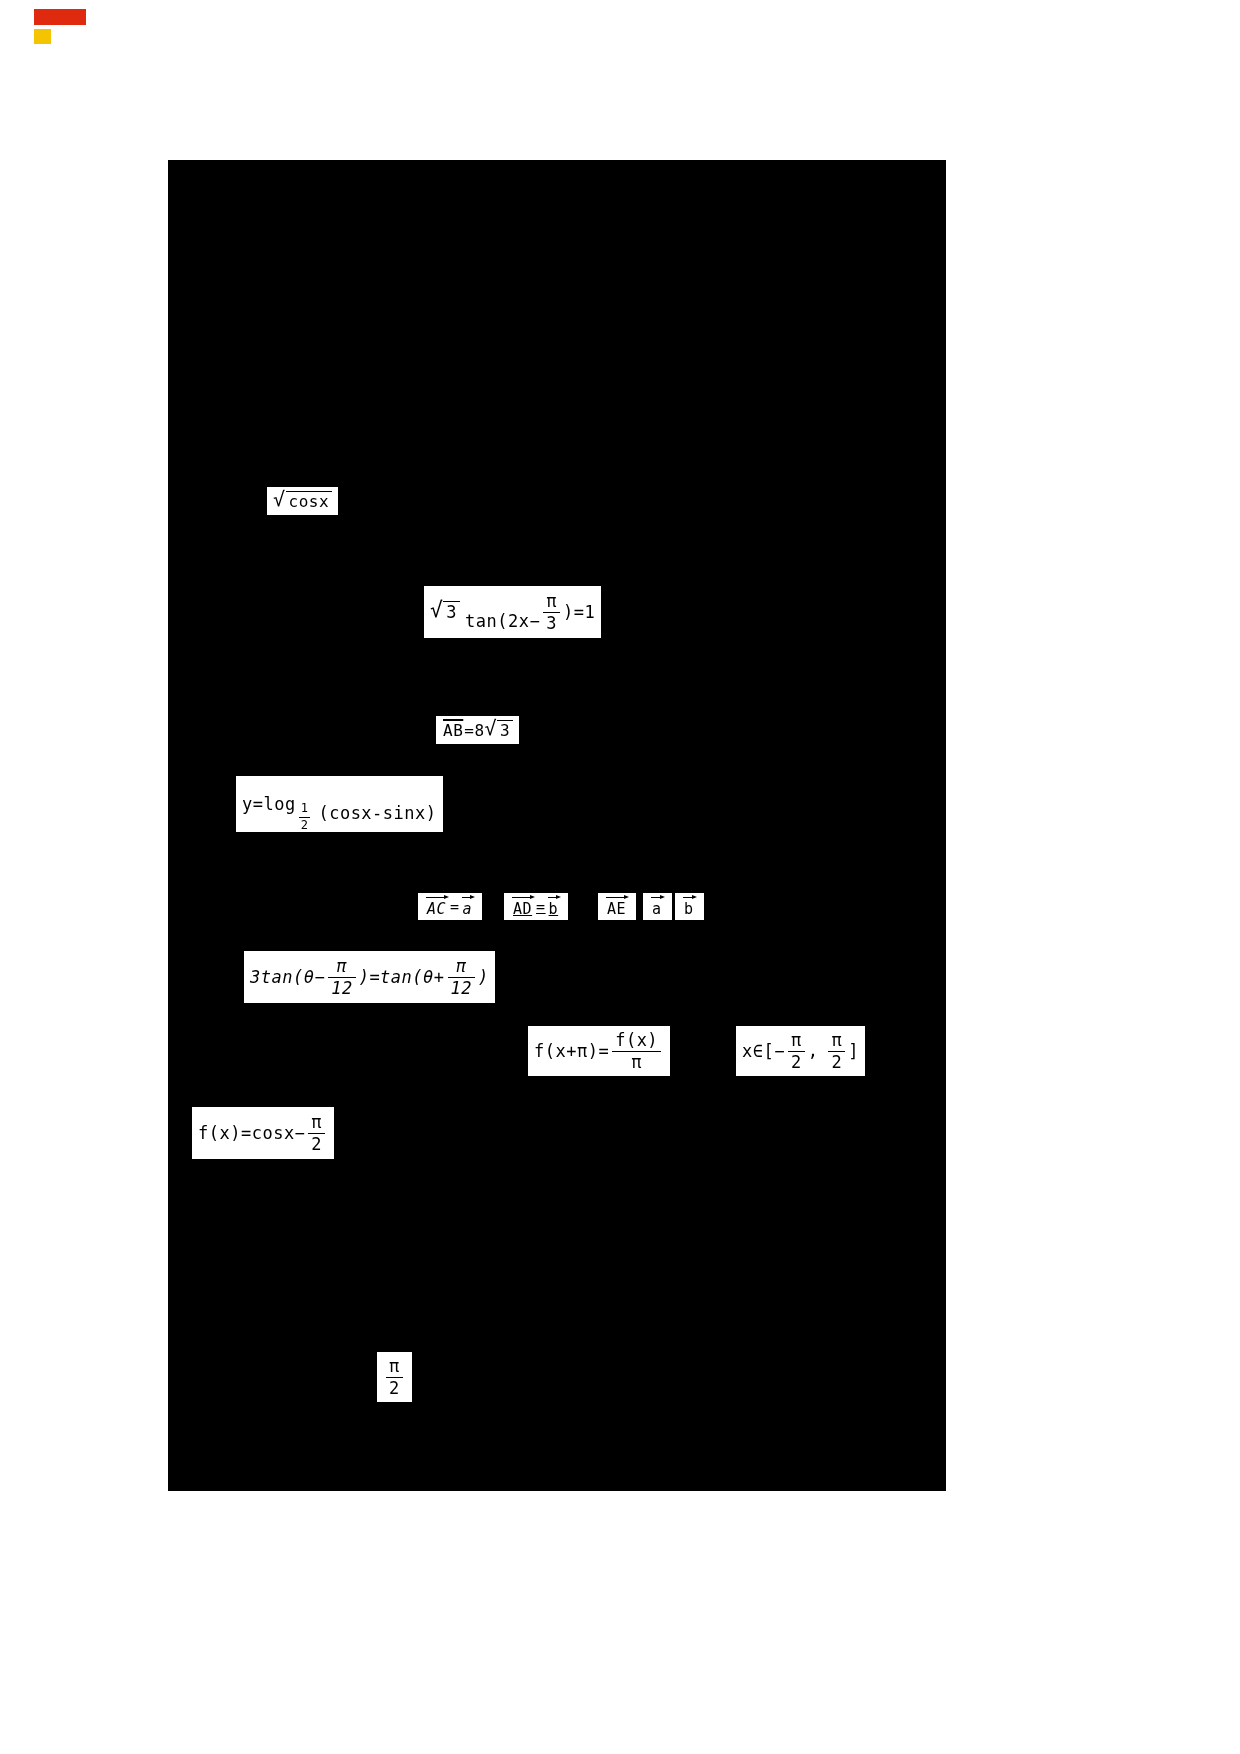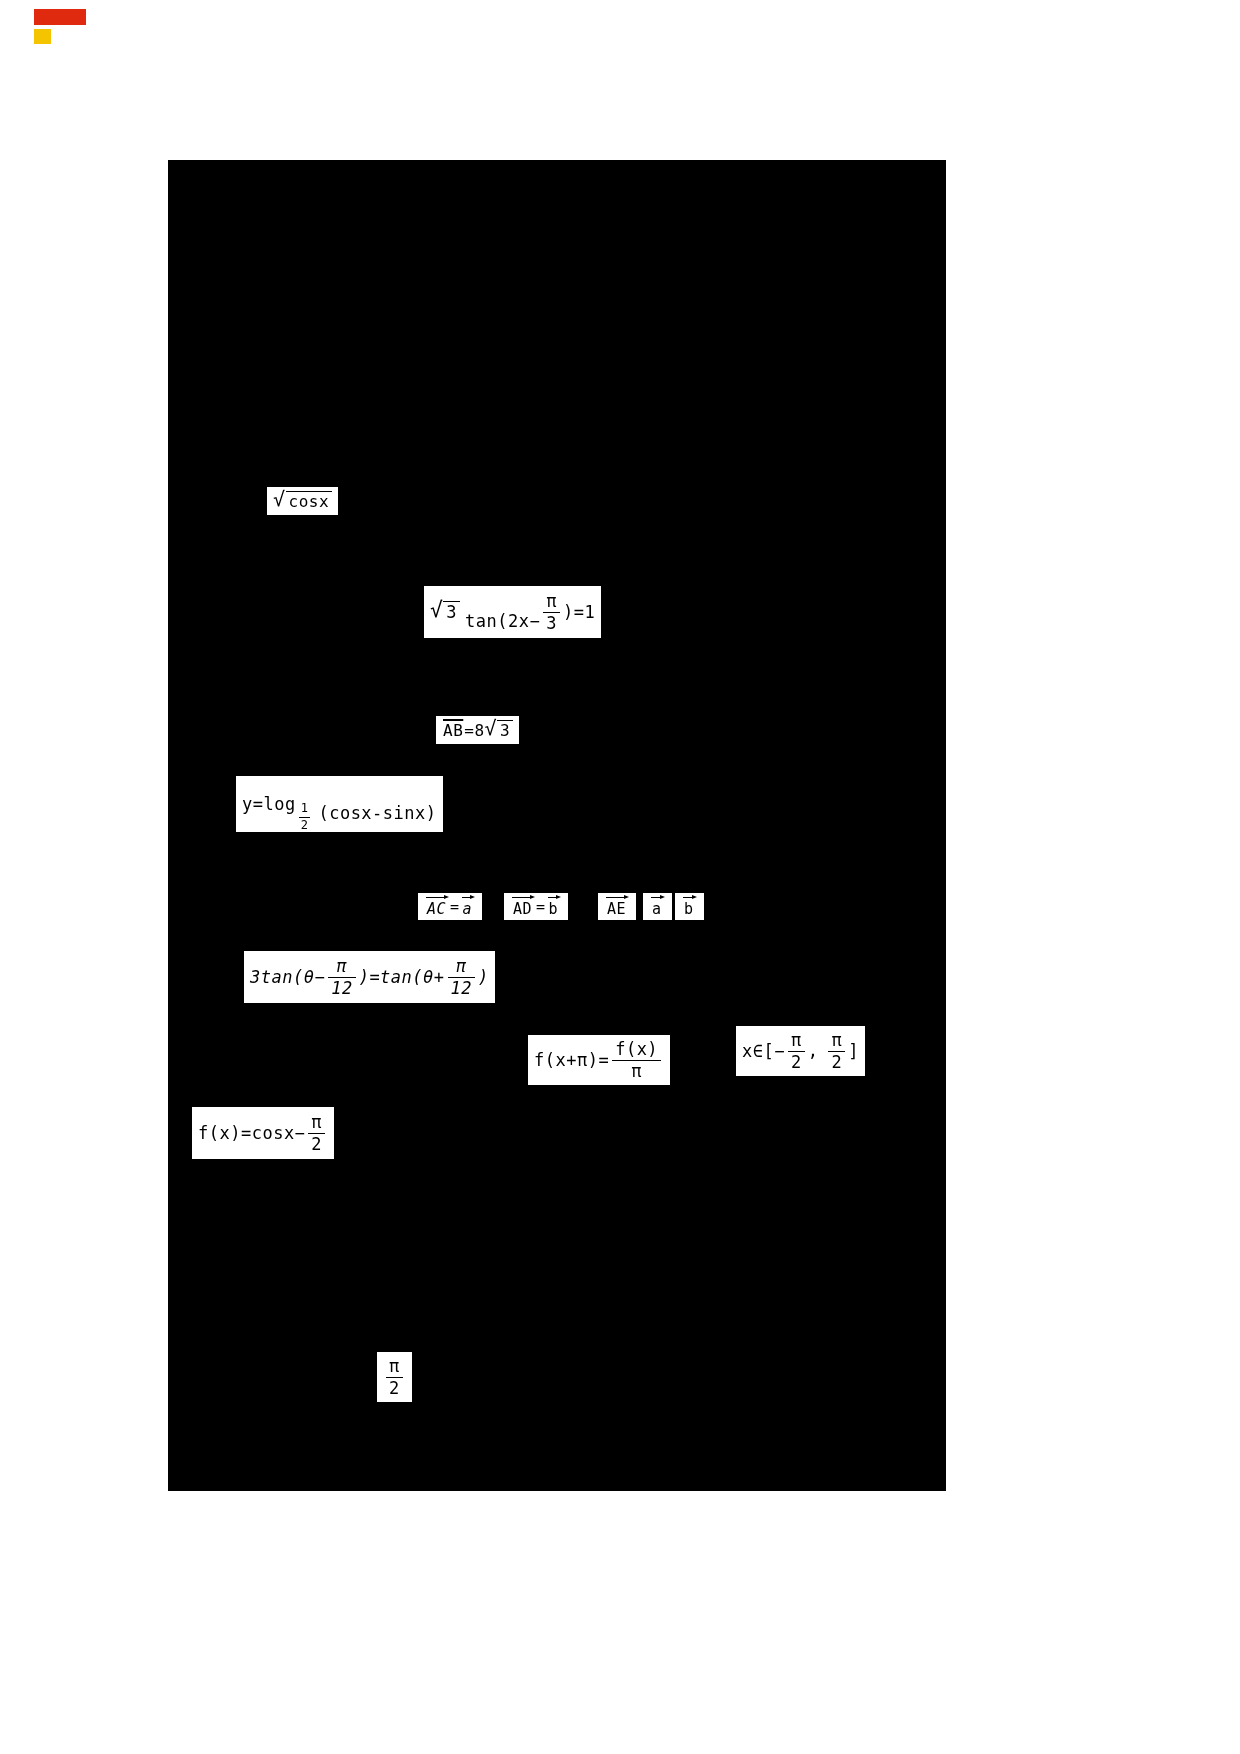--- a/index.html
+++ b/index.html
@@ -100,21 +100,21 @@
       </span>
       <span class="gap-l">(cosx-sinx)</span>
     </div>
 
     <div class="formula-box fs15" style="left:250px; top:733px; min-height:27px;font-style:italic;">
       <span class="vec"><span>AC</span></span>
       <span>=</span>
       <span class="vec"><span>a</span></span>
     </div>
 
-    <div class="formula-box fs15" style="left:336px; top:733px; min-height:27px;">
+    <div class="formula-box fs15" style="left:336px; top:733px; min-height:27px;text-decoration:underline;">
       <span class="vec"><span>AD</span></span>
       <span>=</span>
       <span class="vec"><span>b</span></span>
     </div>
 
     <div class="formula-box fs15" style="left:430px; top:733px; min-height:27px;">
       <span class="vec"><span>AE</span></span>
     </div>
 
     <div class="formula-box fs15" style="left:475px; top:733px; min-height:27px;">
@@ -132,21 +132,21 @@
         <span class="den">12</span>
       </span>
       <span>)=tan(θ+</span>
       <span class="frac">
         <span class="num">π</span>
         <span class="den">12</span>
       </span>
       <span>)</span>
     </div>
 
-    <div class="formula-box" style="left:360px; top:866px; min-height:50px;margin-top:9px;">
+    <div class="formula-box" style="left:360px; top:866px; min-height:50px;">
       <span>f(x+π)=</span>
       <span class="frac">
         <span class="num">f(x)</span>
         <span class="den">π</span>
       </span>
     </div>
 
     <div class="formula-box" style="left:568px; top:866px; min-height:50px;">
       <span>x∈[−</span>
       <span class="frac">

